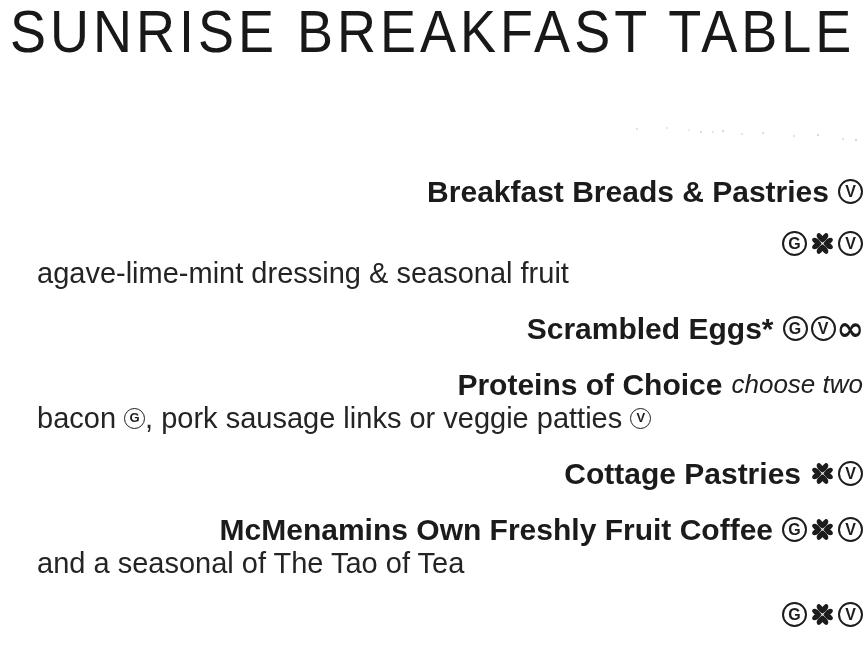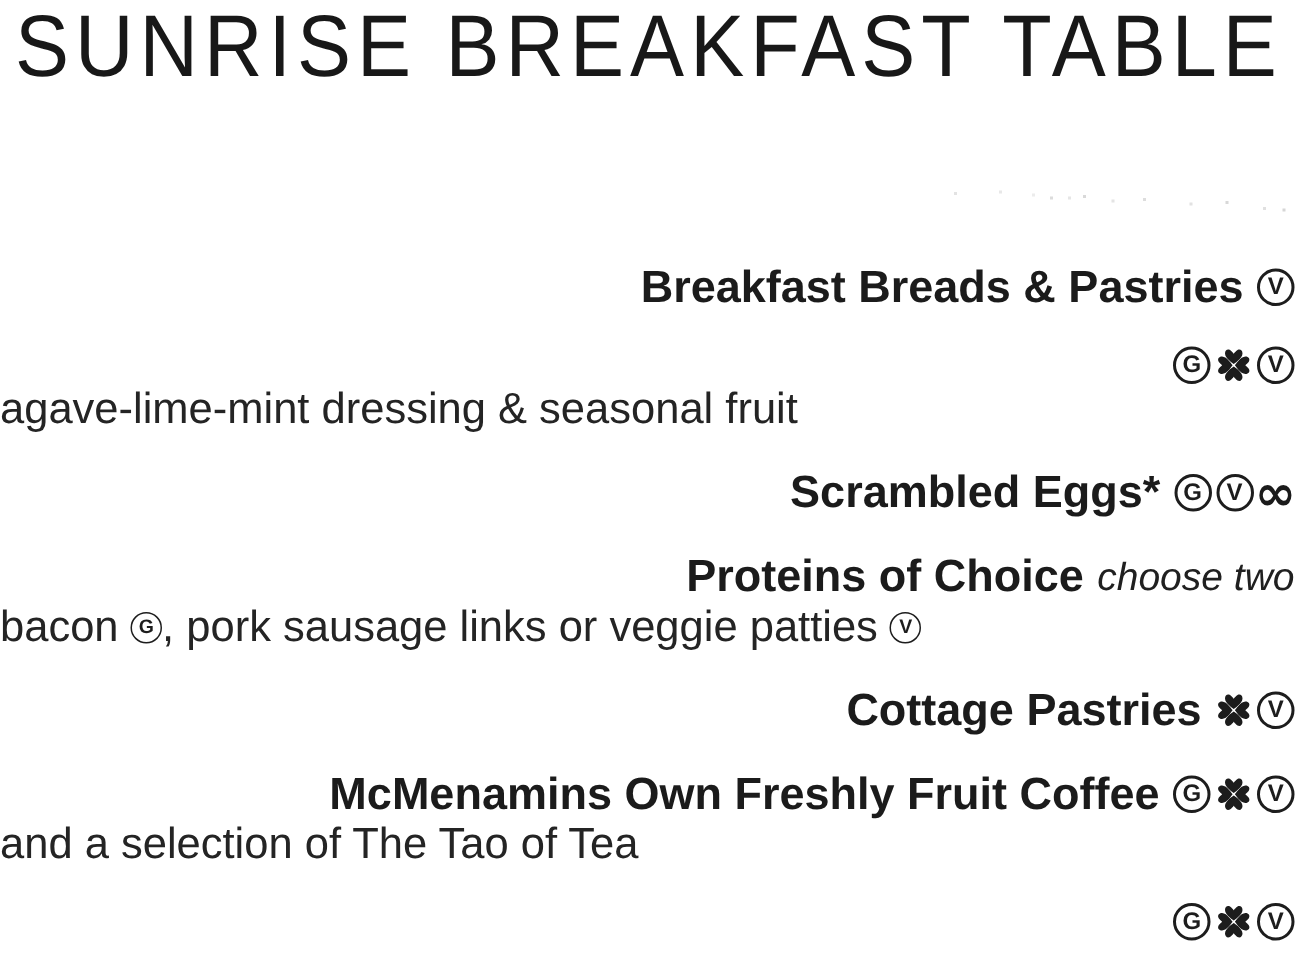--- a/index.html
+++ b/index.html
@@ -20,21 +20,21 @@
       636px 128px 0 0 #e3e3e3, 666px 127px 0 0 #e8e8e8, 700px 131px 0 0 #dcdcdc,
       712px 131px 0 0 #e6e6e6, 722px 130px 0 0 #d9d9d9, 741px 133px 0 0 #e4e4e4,
       762px 132px 0 0 #dddddd, 793px 135px 0 0 #e2e2e2, 817px 134px 0 0 #d8d8d8,
       842px 138px 0 0 #e0e0e0, 855px 139px 0 0 #d6d6d6, 688px 129px 0 0 #ececec;
   }
   .menu{
     position:absolute;top:175px;left:0;right:0;
     display:flex;flex-direction:column;gap:23px;
     padding-right:3px;
   }
-  .item{display:flex;flex-direction:column;}
+  .item{display:flex;flex-direction:column;padding-left:37px;}
   .line1{
     display:flex;justify-content:flex-end;align-items:center;
     gap:9px;line-height:33px;
   }
   .name{font-weight:700;font-size:30px;color:#1b1b1b;}
   .suffix{font-style:italic;font-weight:400;font-size:26px;color:#202020;}
   .suffix:empty{display:none;}
   .icons{display:inline-flex;align-items:center;gap:3px;}
   .badge{
     display:inline-flex;align-items:center;justify-content:center;
@@ -144,21 +144,21 @@
           <svg viewBox="0 0 24 24" class="clover">
             <path d="M12 11.2 C12 11.2 6.4 7.7 6.4 4.5 C6.4 2.5 8 1.4 9.6 2.3 C10.7 2.95 12 4.7 12 4.7 C12 4.7 13.3 2.95 14.4 2.3 C16 1.4 17.6 2.5 17.6 4.5 C17.6 7.7 12 11.2 12 11.2 Z" transform="rotate(0 12 12)"></path>
             <path d="M12 11.2 C12 11.2 6.4 7.7 6.4 4.5 C6.4 2.5 8 1.4 9.6 2.3 C10.7 2.95 12 4.7 12 4.7 C12 4.7 13.3 2.95 14.4 2.3 C16 1.4 17.6 2.5 17.6 4.5 C17.6 7.7 12 11.2 12 11.2 Z" transform="rotate(90 12 12)"></path>
             <path d="M12 11.2 C12 11.2 6.4 7.7 6.4 4.5 C6.4 2.5 8 1.4 9.6 2.3 C10.7 2.95 12 4.7 12 4.7 C12 4.7 13.3 2.95 14.4 2.3 C16 1.4 17.6 2.5 17.6 4.5 C17.6 7.7 12 11.2 12 11.2 Z" transform="rotate(180 12 12)"></path>
             <path d="M12 11.2 C12 11.2 6.4 7.7 6.4 4.5 C6.4 2.5 8 1.4 9.6 2.3 C10.7 2.95 12 4.7 12 4.7 C12 4.7 13.3 2.95 14.4 2.3 C16 1.4 17.6 2.5 17.6 4.5 C17.6 7.7 12 11.2 12 11.2 Z" transform="rotate(270 12 12)"></path>
           </svg>
           <span class="badge">V</span>
         </span>
     </div>
     <div class="sub">
-        <span class="subtext">and a selection of The Tao of Tea</span>
+        <span class="subtext">and a seasonal of The Tao of Tea</span>
       </div>
   </section>
 
   <section class="item">
     <div class="line1">
 
       <span class="icons">
           <span class="badge">G</span>
           <svg viewBox="0 0 24 24" class="clover">
             <path d="M12 11.2 C12 11.2 6.4 7.7 6.4 4.5 C6.4 2.5 8 1.4 9.6 2.3 C10.7 2.95 12 4.7 12 4.7 C12 4.7 13.3 2.95 14.4 2.3 C16 1.4 17.6 2.5 17.6 4.5 C17.6 7.7 12 11.2 12 11.2 Z" transform="rotate(0 12 12)"></path>

